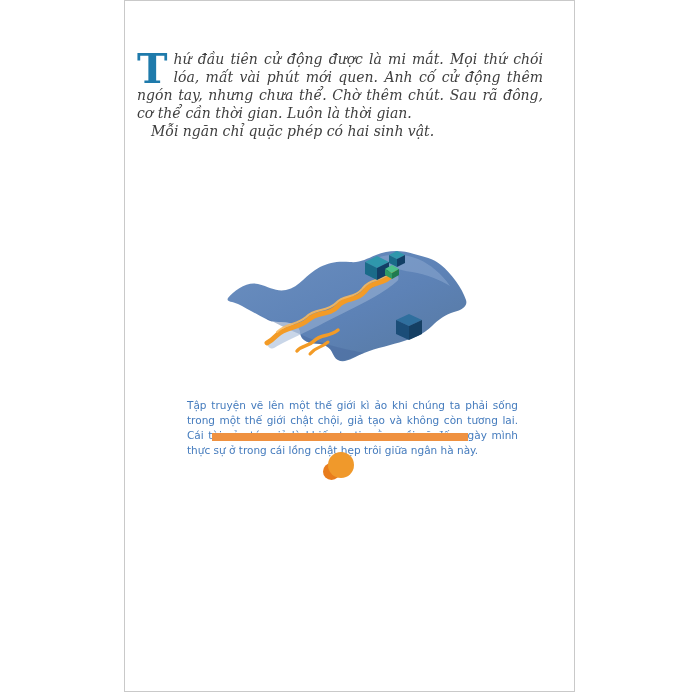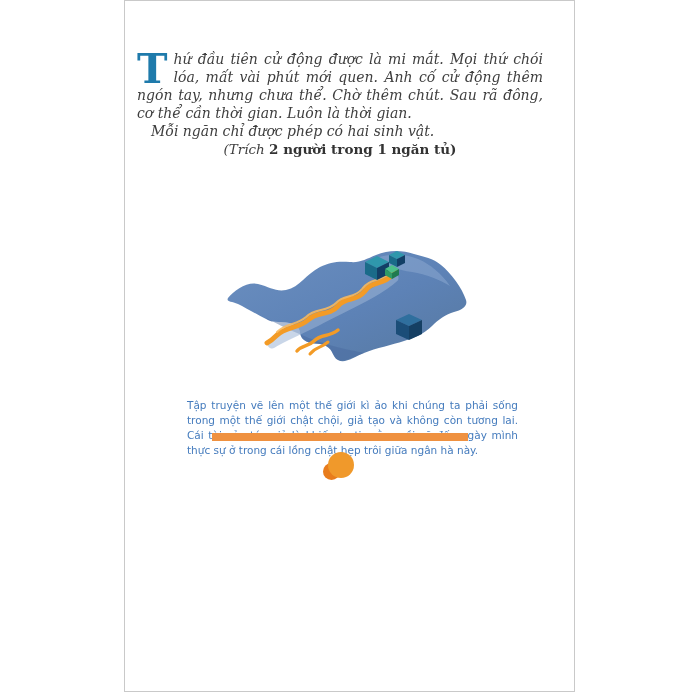--- a/index.html
+++ b/index.html
@@ -39,22 +39,21 @@
   .dot-small { left:323px; top:463px; width:17px; height:17px; background:#e87c1c; }
   .dot-big   { left:328px; top:452px; width:26px; height:26px; background:#f0992b; }
 </style>
 </head>
 <body>
 
 <div class="page-frame"></div>
 
 <div class="excerpt">
   <p><span class="dropcap">T</span><span>hứ đầu tiên cử động được là mi mắt. Mọi thứ chói lóa, mất vài phút mới quen. Anh cố cử động thêm ngón tay, nhưng chưa thể. Chờ thêm chút. Sau rã đông, cơ thể cần thời gian. Luôn là thời gian.</span></p>
-  <p class="para-indent">Mỗi ngăn chỉ được phép có hai sinh vật.</p>
-  <p class="attribution"><span>(Trích </span><span class="attr-title">2 người trong 1 ngăn tủ)</span></p>
+  <p class="para-indent">Mỗi ngăn chỉ quặc phép có hai sinh vật.</p>
 </div>
 
 <svg class="illustration" viewBox="0 0 252 128" xmlns="http://www.w3.org/2000/svg" aria-hidden="true">
   <defs>
     <linearGradient id="gblob" x1="0" y1="0" x2="1" y2="1">
       <stop offset="0" stop-color="#6b8fc0"></stop>
       <stop offset="0.55" stop-color="#5d82b6"></stop>
       <stop offset="1" stop-color="#56789f"></stop>
     </linearGradient>
   </defs>

